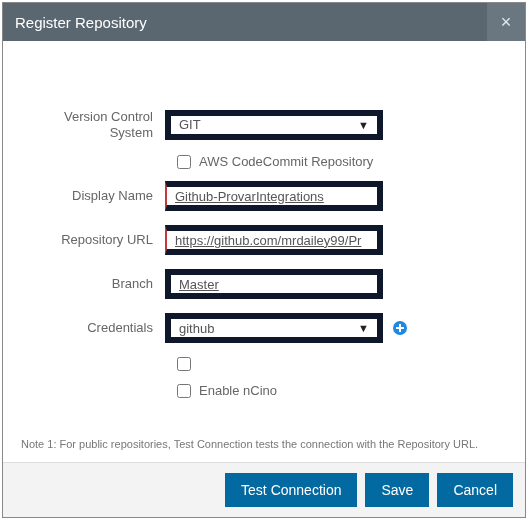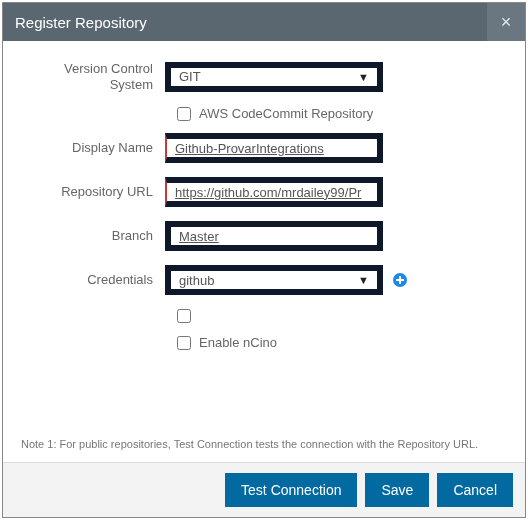--- a/index.html
+++ b/index.html
@@ -38,20 +38,21 @@
     justify-content: center;
     color: #e6e9eb;
     font-size: 18px;
     cursor: pointer;
   }
   .form-area {
     flex: 1;
     padding: 20px 22px 0 22px;
     font-size: 13px;
     color: #555;
+    margin-top: 48px;
   }
   .row {
     display: flex;
     align-items: center;
     margin-bottom: 14px;
   }
   .label {
     width: 140px;
     text-align: right;
     padding-right: 12px;

